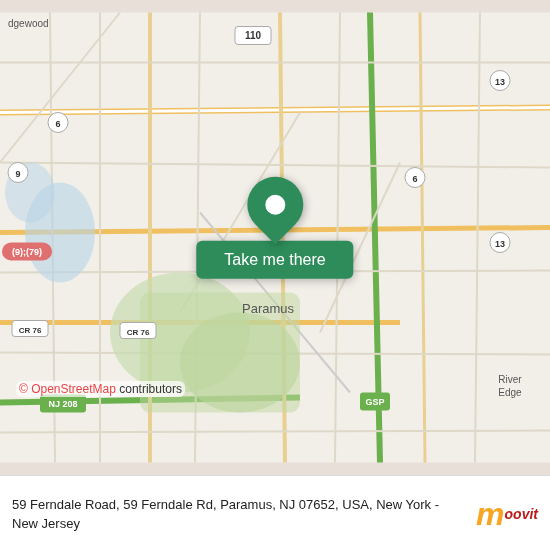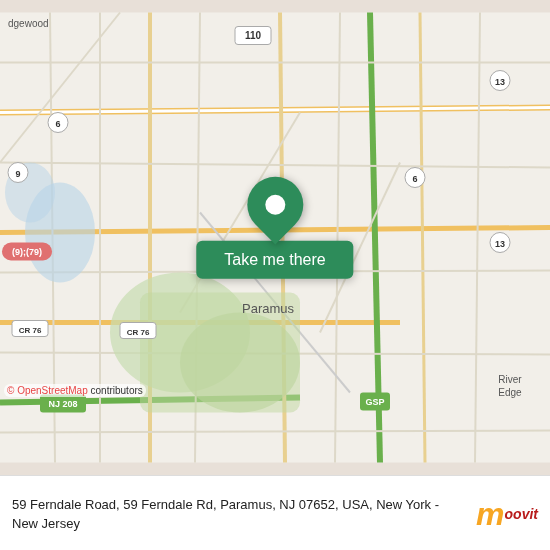--- a/index.html
+++ b/index.html
@@ -73,22 +73,22 @@
       cursor: pointer;
       box-shadow: 0 2px 8px rgba(0,0,0,0.25);
       white-space: nowrap;
       margin-top: 4px;
     }
 
     
     #attribution {
       position: absolute;
       bottom: 78px;
-      left: 4px;
-      font-size: 10px;
+      left: 16px;
+      font-size: 12px;
       color: #333;
       background: rgba(255,255,255,0.7);
       padding: 1px 3px;
       border-radius: 6px;
     }
 
     
     #footer {
       width: 100%;
       background: white;

